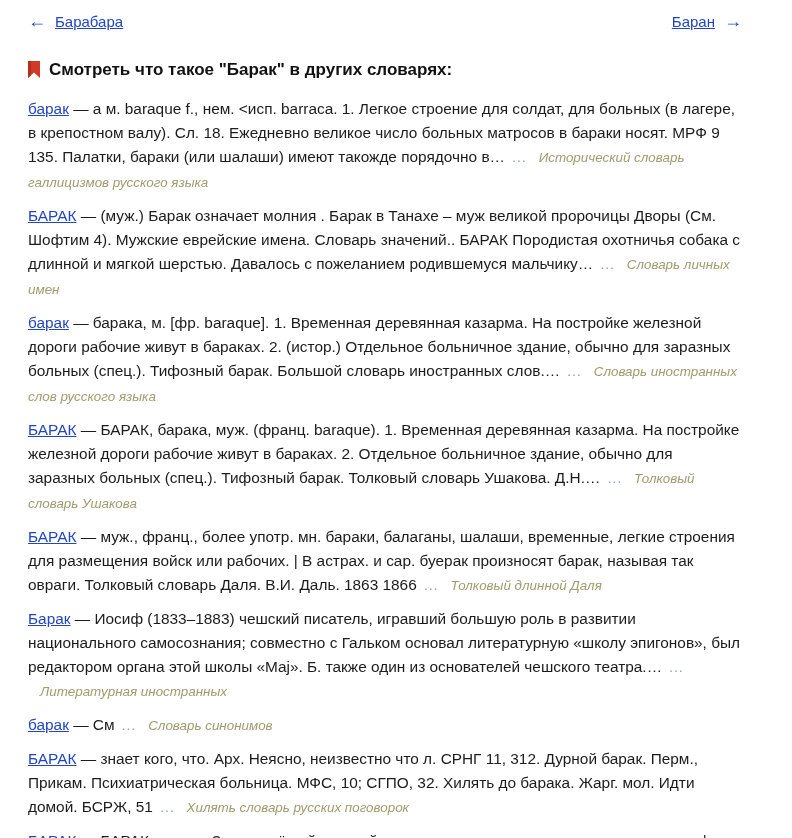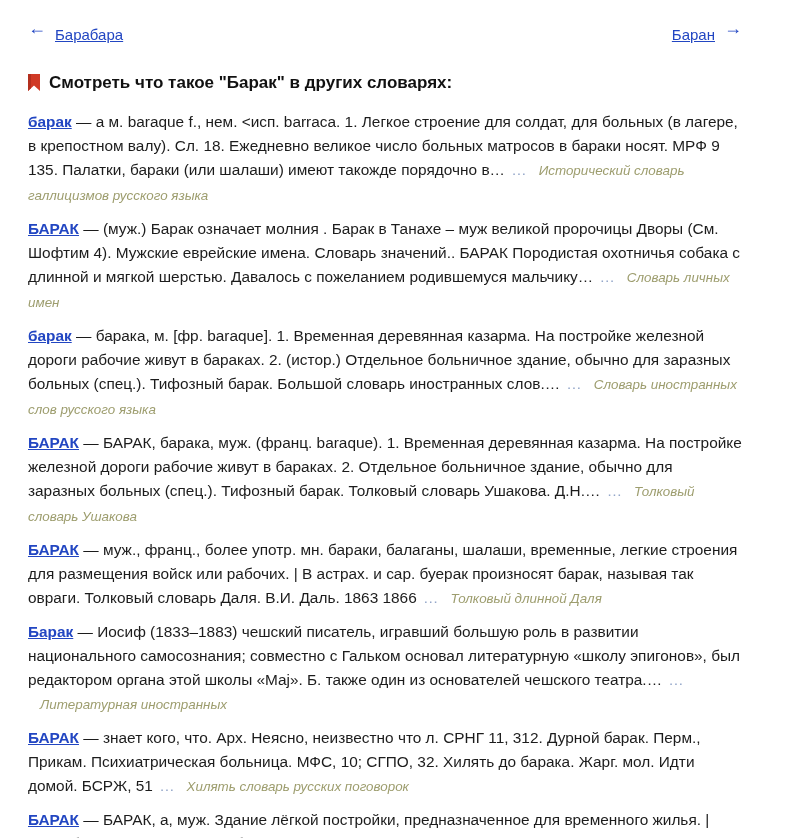--- a/index.html
+++ b/index.html
@@ -27,21 +27,21 @@
     font-size: 15px;
   }
   .nav-link{
     color: var(--link-blue);
     text-decoration: none;
     display:inline-flex;
     align-items:center;
     gap: 9px;
     cursor:pointer;
   }
-  .nav-link .nav-label{ text-decoration: underline; margin-top: 14px; }
+  .nav-link .nav-label{ text-decoration: underline; }
   .nav-link .arrow{
     text-decoration:none;
     font-size: 18px;
     line-height: 1;
   }
   
   .heading-row{
     display:flex;
     align-items:flex-start;
     gap: 9px;
@@ -63,21 +63,21 @@
   
   .entry{
     font-size: 15.4px;
     line-height: 24px;
     margin-bottom: 9px;
     color: var(--text-color);
   }
   .entry:last-child{ margin-bottom: 0; }
   .term{
     color: var(--link-blue);
-    font-weight: bold;
+    font-weight: normal;
     text-decoration: underline;
     cursor:pointer;
   }
   .entry-text{ color: var(--text-color); }
   .more{
     color: var(--more-blue);
     text-decoration:none;
     cursor:pointer;
     margin-left: 2px;
   }
@@ -122,20 +122,21 @@
     <p class="entry"><a class="term">БАРАК</a> <span class="entry-text">— (муж.) Барак означает молния . Барак в Танахе – муж великой пророчицы Дворы (См. Шофтим 4). Мужские еврейские имена. Словарь значений.. БАРАК Породистая охотничья собака с длинной и мягкой шерстью. Давалось с пожеланием родившемуся мальчику… </span><a class="more">…</a><a class="source">Словарь личных имен</a></p>
 
     <p class="entry"><a class="term">барак</a> <span class="entry-text">— барака, м. [фр. baraque]. 1. Временная деревянная казарма. На постройке железной дороги рабочие живут в бараках. 2. (истор.) Отдельное больничное здание, обычно для заразных больных (спец.). Тифозный барак. Большой словарь иностранных слов.… </span><a class="more">…</a><a class="source">Словарь иностранных слов русского языка</a></p>
 
     <p class="entry"><a class="term">БАРАК</a> <span class="entry-text">— БАРАК, барака, муж. (франц. baraque). 1. Временная деревянная казарма. На постройке железной дороги рабочие живут в бараках. 2. Отдельное больничное здание, обычно для заразных больных (спец.). Тифозный барак. Толковый словарь Ушакова. Д.Н.… </span><a class="more">…</a><a class="source">Толковый словарь Ушакова</a></p>
 
     <p class="entry"><a class="term">БАРАК</a> <span class="entry-text">— муж., франц., более употр. мн. бараки, балаганы, шалаши, временные, легкие строения для размещения войск или рабочих. | В астрах. и сар. буерак произносят барак, называя так овраги. Толковый словарь Даля. В.И. Даль. 1863 1866 </span><a class="more">…</a><a class="source">Толковый длинной Даля</a></p>
 
     <p class="entry"><a class="term">Барак</a> <span class="entry-text">— Иосиф (1833–1883) чешский писатель, игравший большую роль в развитии национального самосознания; совместно с Гальком основал литературную «школу эпигонов», был редактором органа этой школы «Maj». Б. также один из основателей чешского театра.… </span><a class="more">…</a><a class="source">Литературная иностранных</a></p>
 
+    <p class="entry"><a class="term">барак</a> <span class="entry-text">— См </span><a class="more">…</a><a class="source">Словарь синонимов</a></p>
 
     <p class="entry"><a class="term">БАРАК</a> <span class="entry-text">— знает кого, что. Арх. Неясно, неизвестно что л. СРНГ 11, 312. Дурной барак. Перм., Прикам. Психиатрическая больница. МФС, 10; СГПО, 32. Хилять до барака. Жарг. мол. Идти домой. БСРЖ, 51 </span><a class="more">…</a><a class="source">Хилять словарь русских поговорок</a></p>
 
     <p class="entry"><a class="term">БАРАК</a> <span class="entry-text">— БАРАК, а, муж. Здание лёгкой постройки, предназначенное для временного жилья. | прил. барачный, ая, ое. Дом барачного типа. Толковый словарь Ожегова. С.И. Ожегов, Н.Ю. Шведова. 1949 1992 </span></p>
 
   </div>
 
 </div>
 
 </body></html>

